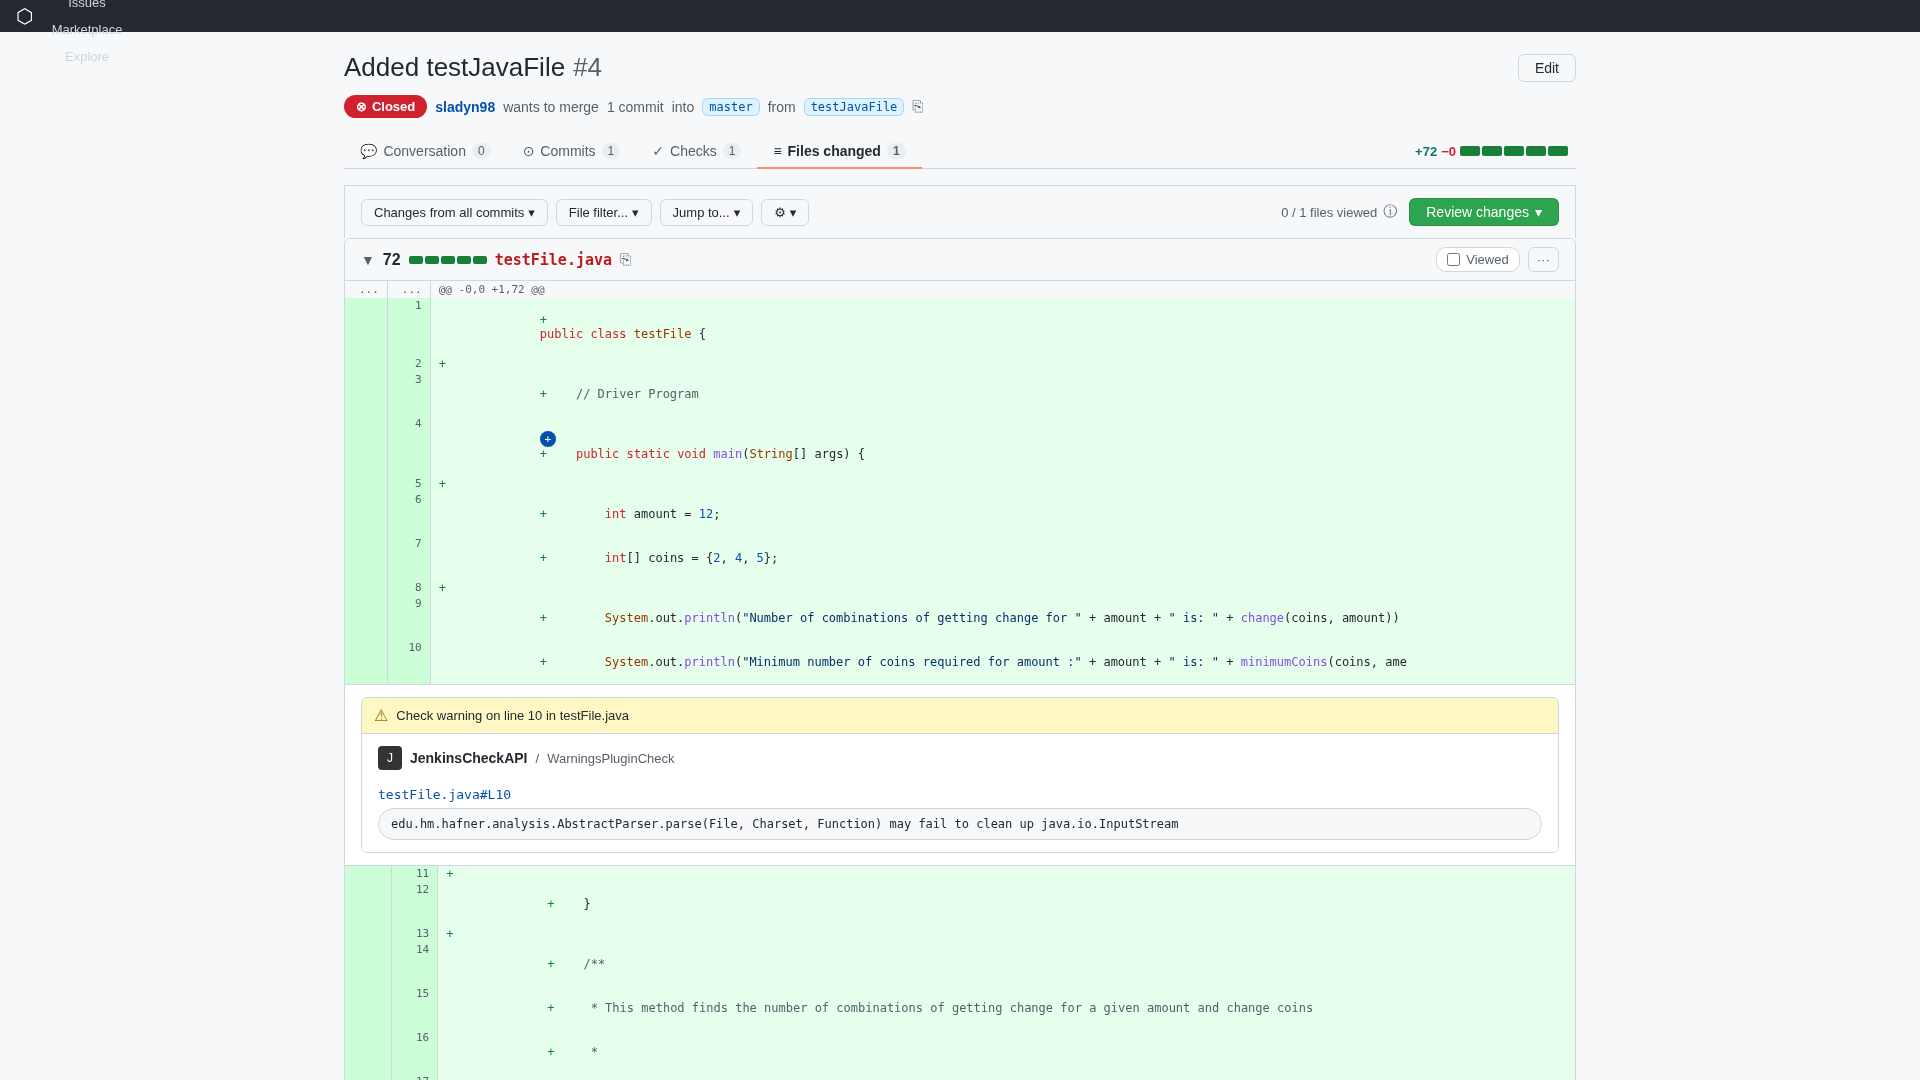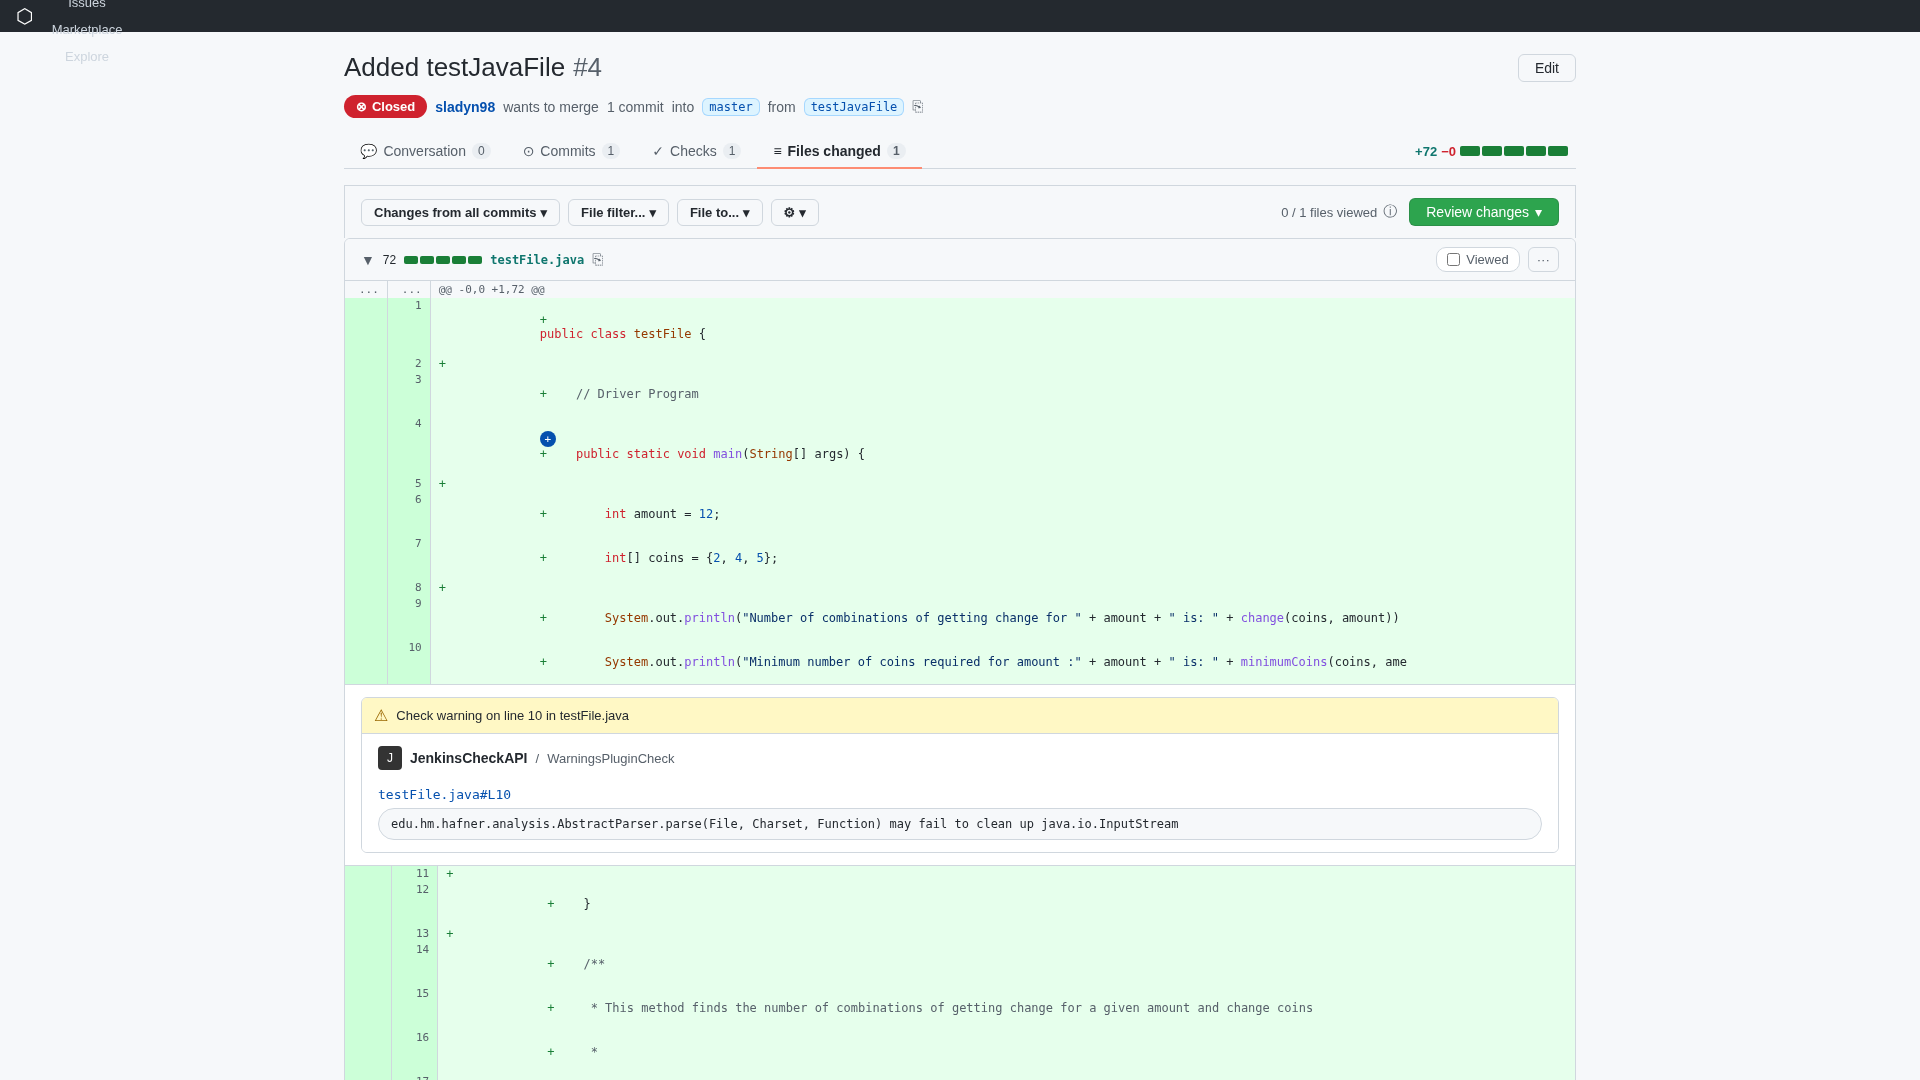--- a/index.html
+++ b/index.html
@@ -150,21 +150,20 @@
       border: 1px solid #d0d7de;
       background: #f6f8fa;
       color: #24292f;
       padding: 5px 12px;
       border-radius: 6px;
       cursor: pointer;
       font-size: 13px;
       display: flex;
       align-items: center;
       gap: 4px;
-      font-weight: bold;
     }
     .files-viewed {
       font-size: 13px;
       color: #57606a;
       display: flex;
       align-items: center;
       gap: 6px;
     }
     .review-changes-btn {
       background: #2da44e;
@@ -220,38 +219,38 @@
     .file-header-left {
       display: flex;
       align-items: center;
       gap: 8px;
     }
     .file-toggle {
       cursor: pointer;
       color: #57606a;
     }
     .file-changes-count {
-      font-size: 12px;
-      font-weight: 400;
+      font-size: 16px;
+      font-weight: 700;
     }
     .diff-bar-mini {
       display: flex;
       gap: 2px;
     }
     .diff-mini-block {
       width: 14px;
       height: 8px;
       border-radius: 2px;
     }
     .diff-mini-add { background: #1a7f37; }
     .file-name {
       font-family: monospace;
-      font-size: 12px;
+      font-size: 15px;
       font-weight: 600;
-      color: #0f766e;
+      color: #b91c1c;
     }
     .file-copy-icon {
       color: #57606a;
       cursor: pointer;
       font-size: 14px;
     }
     .file-header-right {
       display: flex;
       align-items: center;
       gap: 8px;
@@ -439,21 +438,21 @@
     <div class="diff-bar-left">
       <button class="changes-from-btn">
         <span>Changes from all commits</span>
         <span>▾</span>
       </button>
       <button class="changes-from-btn">
         <span>File filter...</span>
         <span>▾</span>
       </button>
       <button class="changes-from-btn">
-        <span>File to...</span>
+        <span>Jump to...</span>
         <span>▾</span>
       </button>
       <button class="changes-from-btn">
         <span>⚙</span>
         <span>▾</span>
       </button>
     </div>
     <div class="diff-bar-right">
       <div class="files-viewed">
         <span>0 / 1 files viewed</span>

